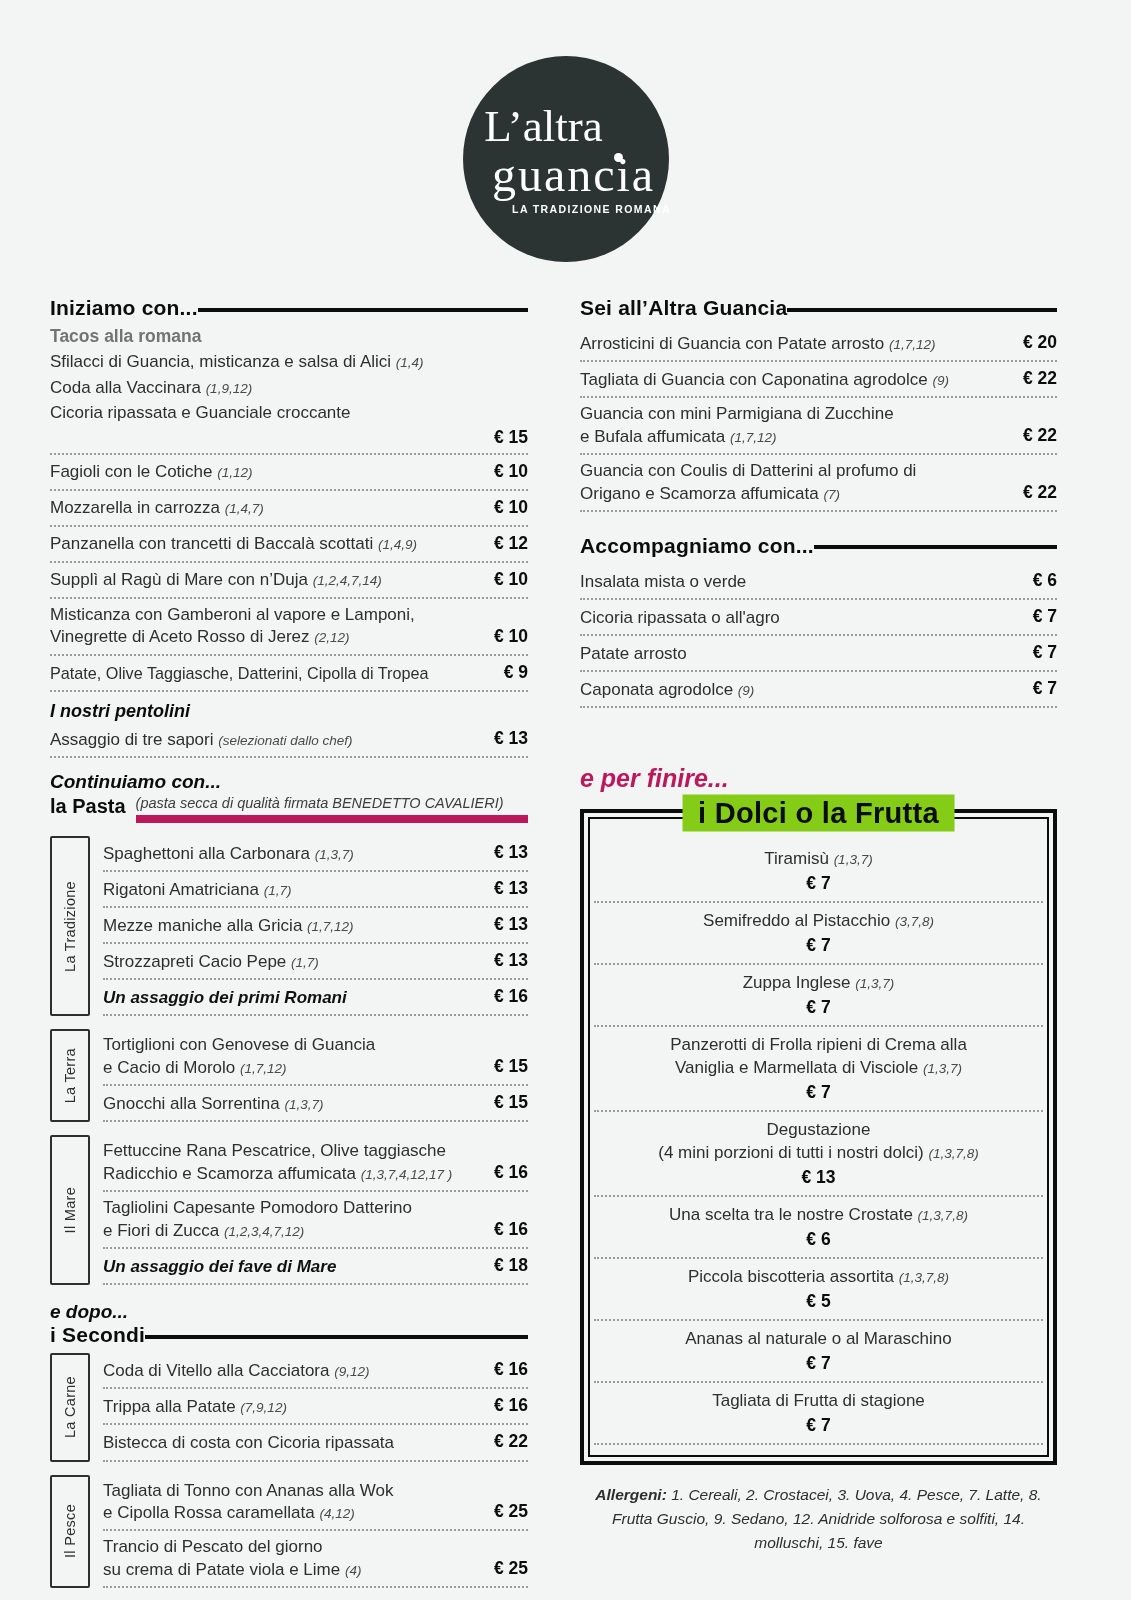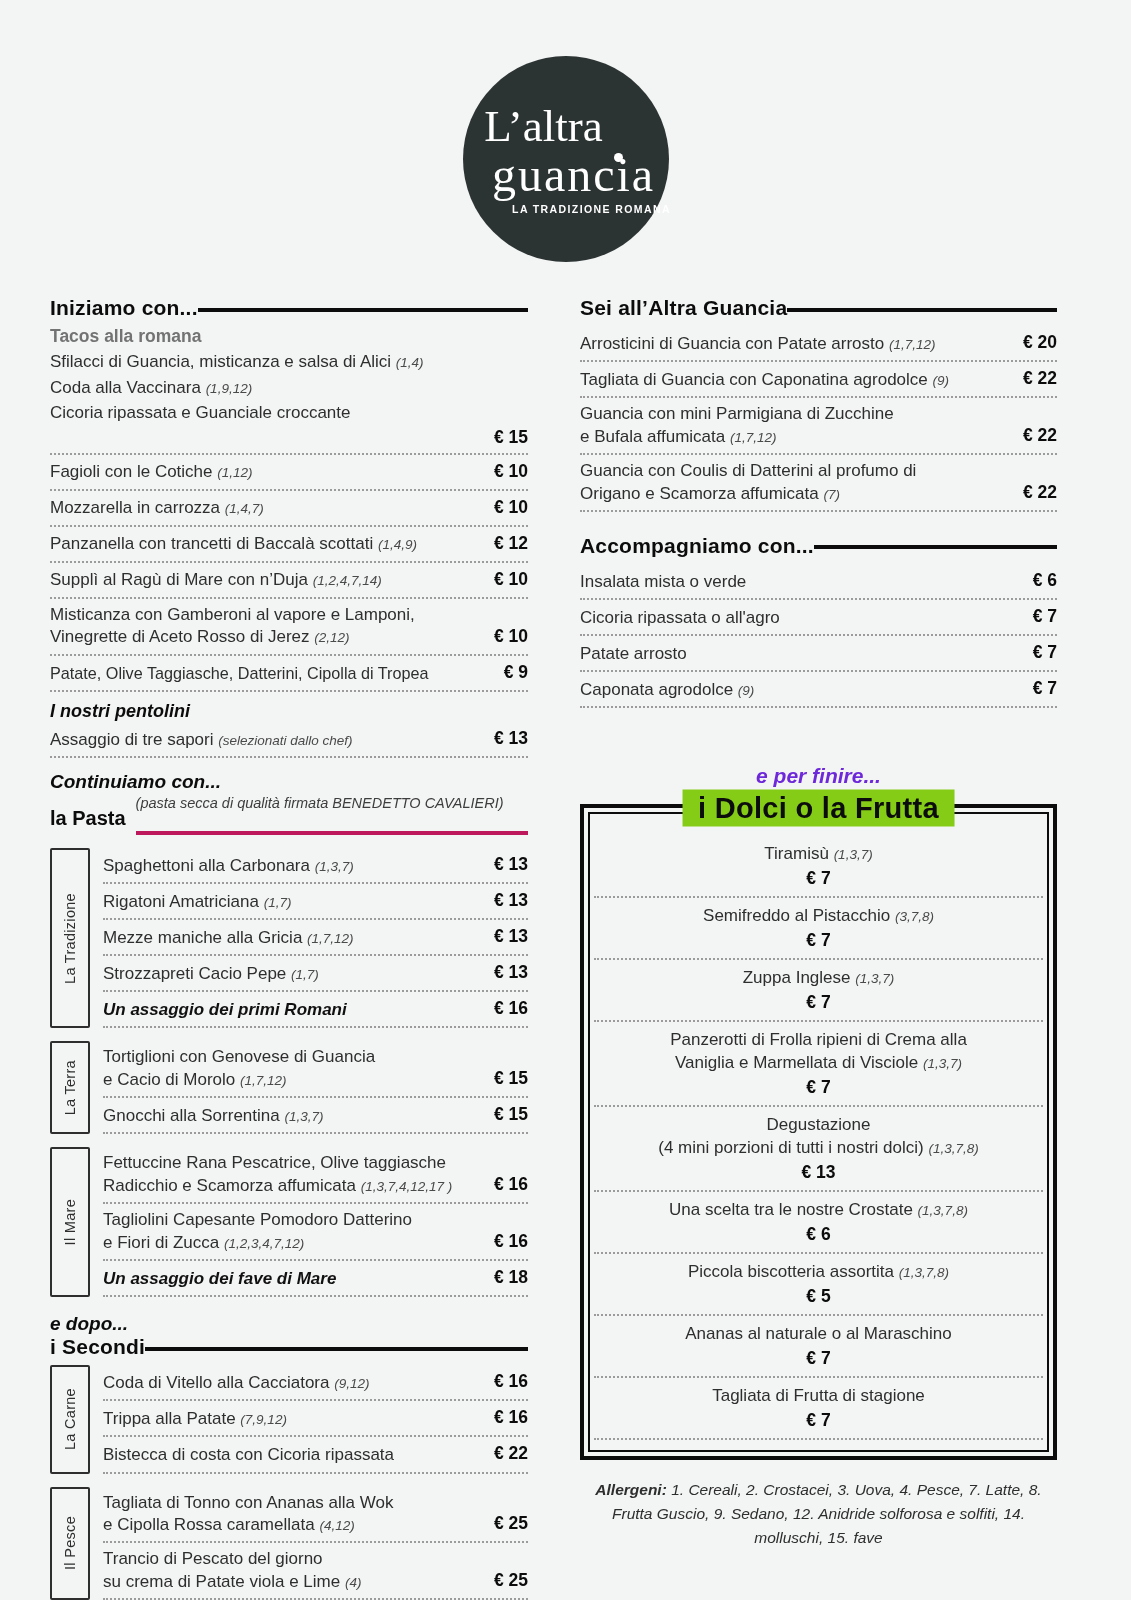--- a/index.html
+++ b/index.html
@@ -62,40 +62,40 @@
     padding:1px 0 5px; border-bottom:2px dotted #9b9b9b;
   }
   .mini-hdr { font-weight:800; font-style:italic; font-size:18px; color:#0c0c0c; margin-top:9px; }
 
   
   .pasta-pre { margin-top:13px; }
   .pasta-hdr { display:flex; align-items:flex-end; gap:10px; margin-top:2px; }
   .pasta-title { font-weight:800; font-size:20px; color:#0c0c0c; white-space:nowrap; padding-bottom:5px; }
   .pasta-note {
     flex:1; font-style:italic; font-size:14.5px; color:#3d3d3d;
-    border-bottom:4px solid #be185d; padding-bottom:20px; white-space:nowrap;
+    border-bottom:8px solid #be185d; padding-bottom:4px; white-space:nowrap;
   }
 
   
   .group { display:flex; gap:13px; margin-top:13px; }
   .glabel {
     flex:0 0 40px; border:2px solid #2e2e2e; border-radius:2px;
     display:flex; align-items:center; justify-content:center;
   }
   .glabel span {
     writing-mode:vertical-rl; transform:rotate(180deg);
     font-size:14.5px; color:#2e2e2e; letter-spacing:0.3px; white-space:nowrap;
   }
   .gitems { flex:1; min-width:0; }
   .secondi-pre { margin-top:16px; }
 
   
   .contorni-hdr { margin-top:22px; }
 
-  .finire { text-align:center; font-weight:800; font-style:italic; font-size:21px; color:#6d28d9; margin:56px 0 16px; }
+  .finire { font-weight:800; font-style:italic; font-size:25px; color:#be185d; margin:56px 0 16px; }
   .dolci-outer { position:relative; border:4px solid #0c0c0c; padding:4px; }
   .dolci-inner { border:2px solid #0c0c0c; padding:22px 4px 10px; }
   .dolci-title {
     position:absolute; top:0; left:50%; transform:translate(-50%,-50%);
     background:#84cc16; padding:2px 16px; font-weight:800; font-size:29px;
     color:#0c0c0c; white-space:nowrap; letter-spacing:0.3px;
   }
   .ditem { text-align:center; padding:7px 0 7px; border-bottom:2px dotted #9b9b9b; }
   .dn { font-size:17px; color:#2e2e2e; line-height:1.35; }
   .dp { font-weight:bold; font-size:17.5px; color:#0c0c0c; margin-top:2px; }

